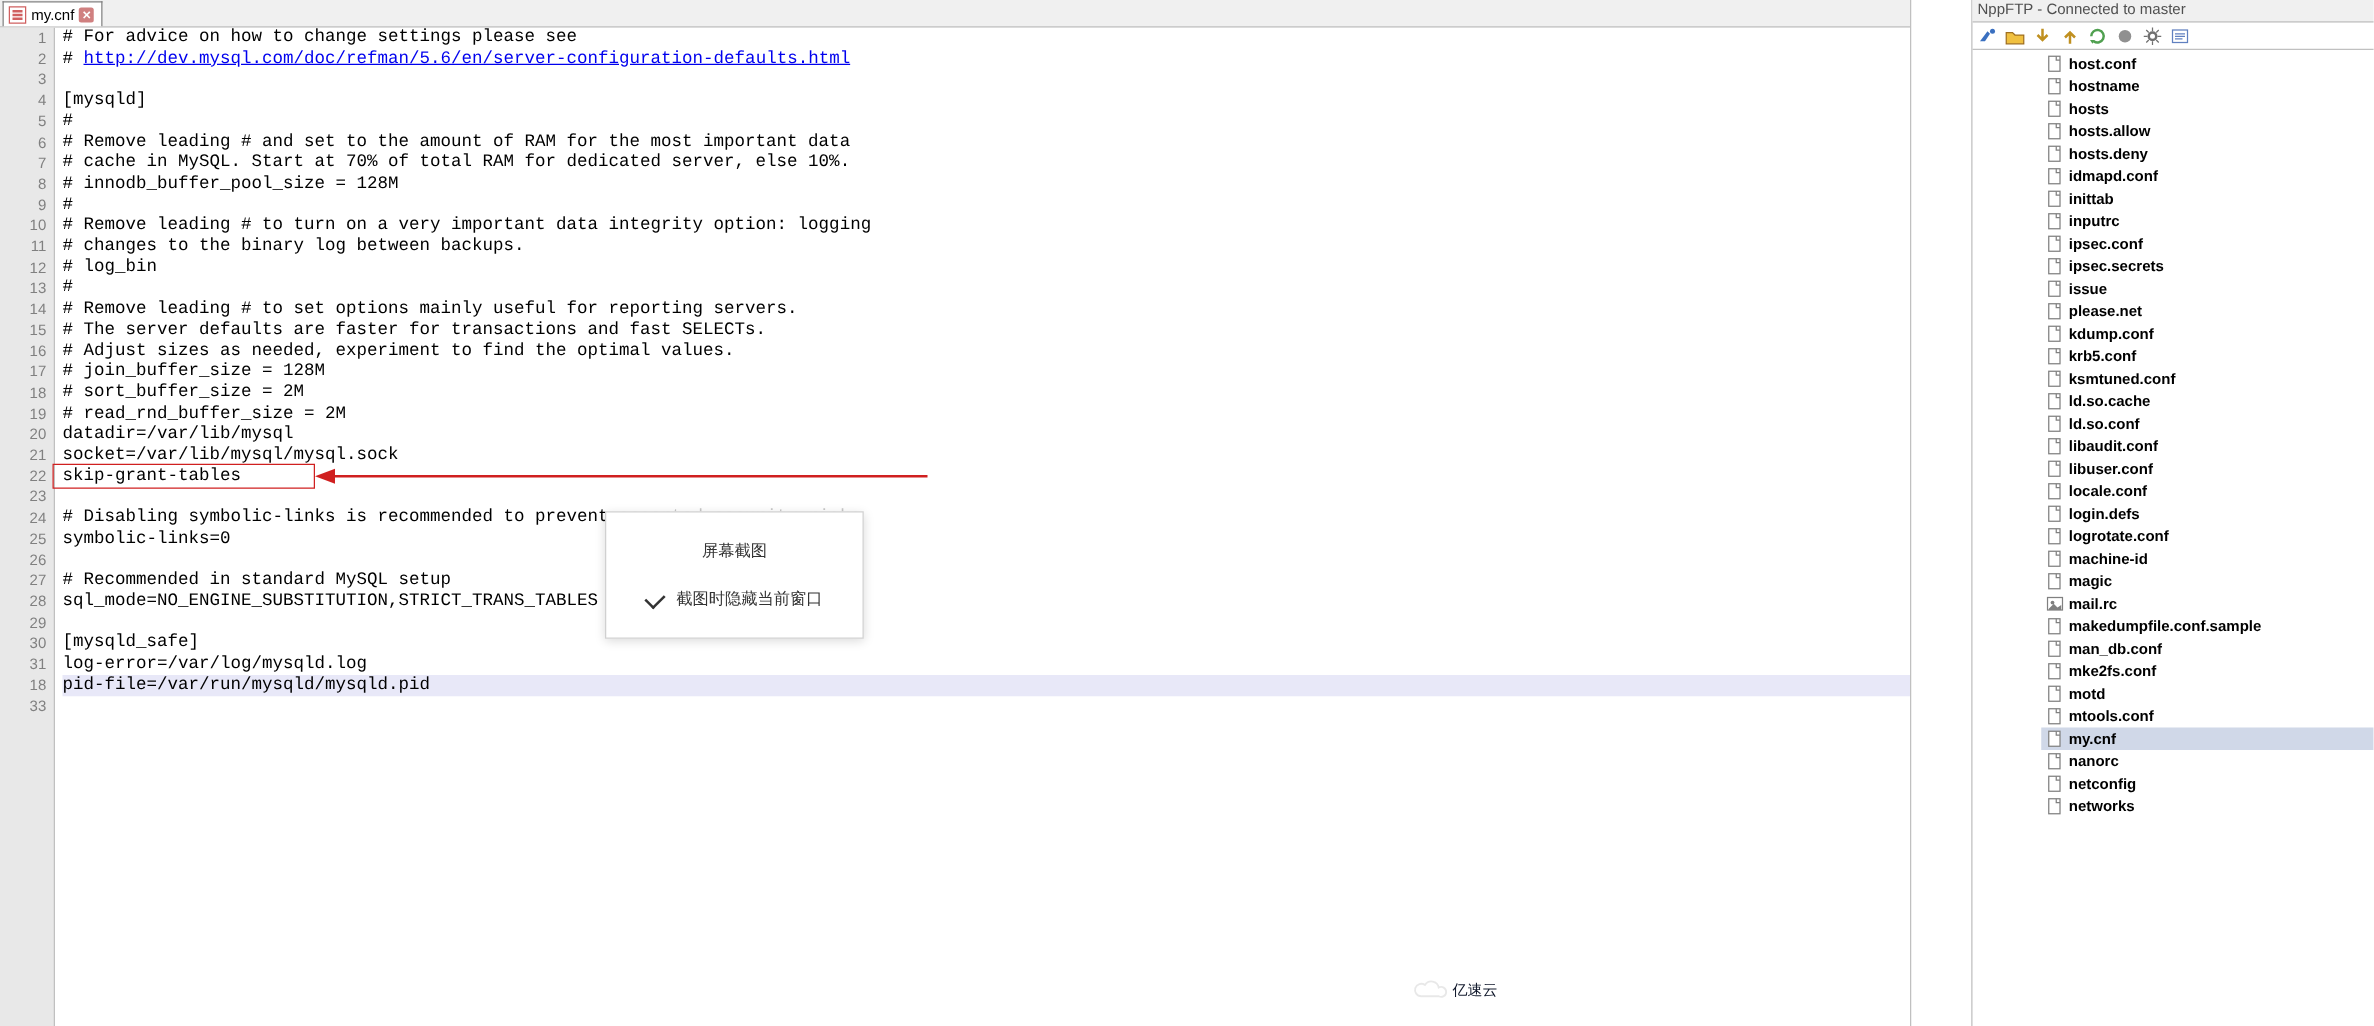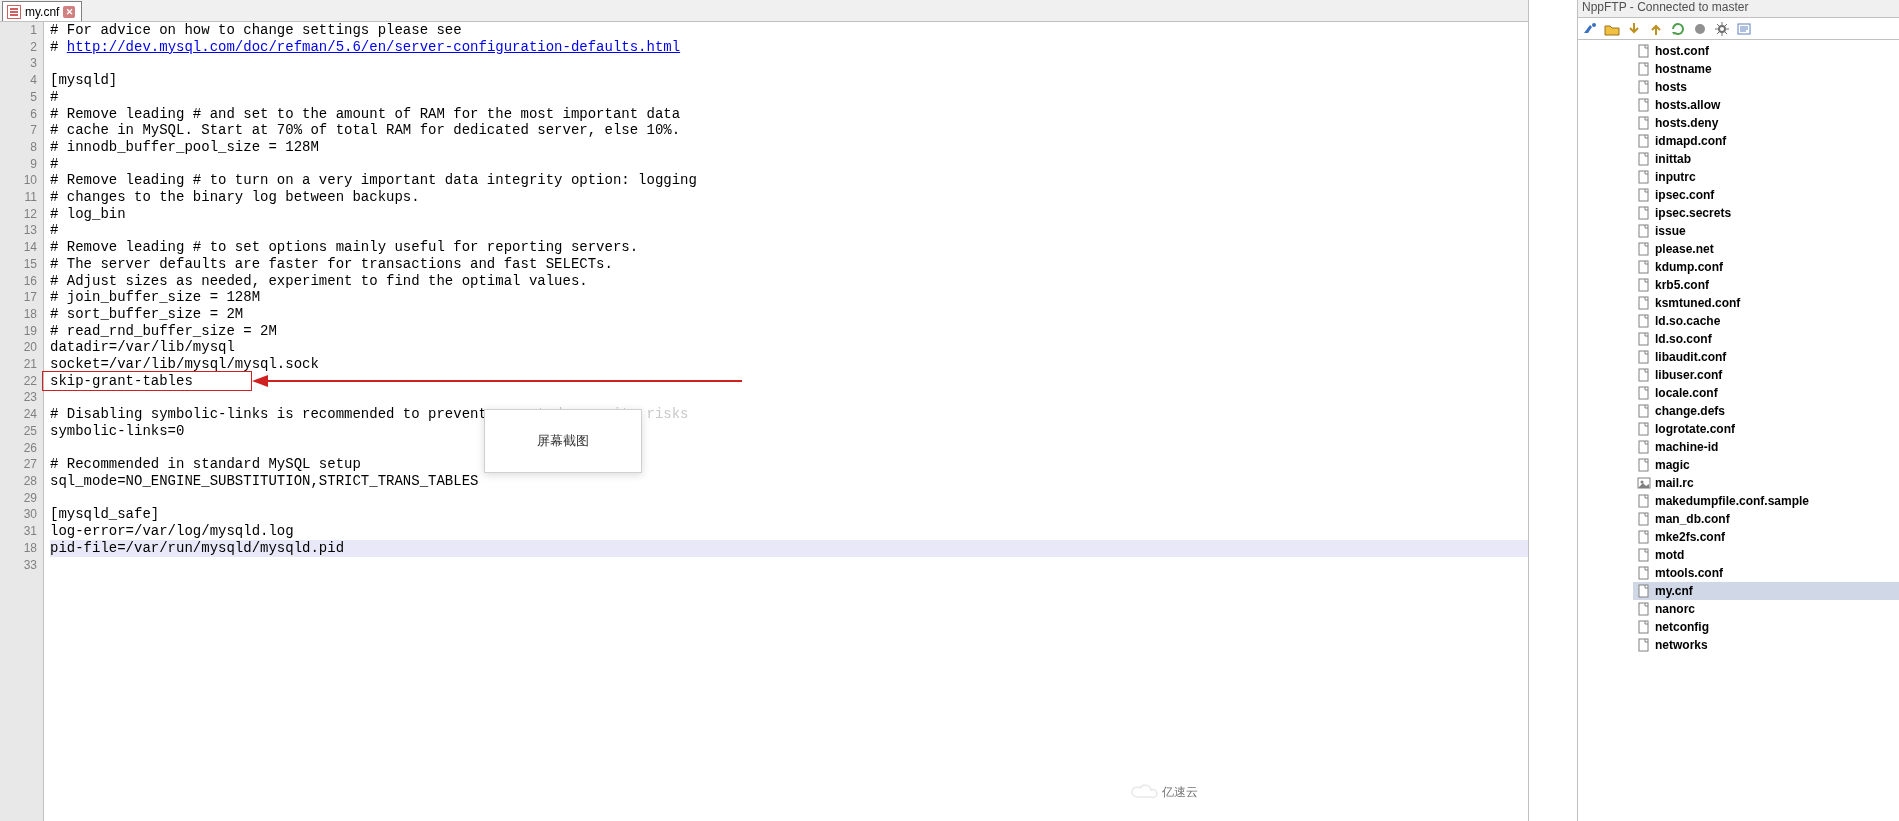--- a/index.html
+++ b/index.html
@@ -29,21 +29,21 @@
   .ftp-pane { width: 322px; display:flex; flex-direction:column; border-left:1px solid #c0c0c0; font-family: Arial, sans-serif; font-size: 12px; }
   .ftp-title { height:18px; background:#f0f0f0; border-bottom:1px solid #c0c0c0; padding-left:4px; font-family: "MS Sans Serif", Arial; color:#505050; }
   .ftp-toolbar { height:22px; border-bottom:1px solid #c0c0c0; display:flex; align-items:center; gap:6px; padding-left:4px; }
   .tbtn { width:16px; height:16px; display:inline-flex; align-items:center; justify-content:center; }
   .tree { flex:1; overflow:auto; padding: 2px 0 2px 55px; }
   .tree-item { display:flex; align-items:center; height:18px; gap:4px; padding-left:4px;font-weight:bold; }
   .tree-item.selected { background:#d0d8e8; }
   .f-icon { width:14px; height:14px; flex-shrink:0; }
   .f-icon svg { display:block; }
 
-  .watermark { position:absolute; right:330px; bottom:20px; color:#737373; font-family: Arial; font-size:12px; display:flex; align-items:center; gap:4px; }
+  .watermark { position:absolute; right:330px; bottom:20px; color:#0f172a; font-family: Arial; font-size:12px; display:flex; align-items:center; gap:4px; }
   .watermark svg { opacity:0.4; }
 </style>
 </head>
 <body>
 
 <div class="container">
   <div class="editor-pane">
     <div class="tab-bar">
       <div class="tab">
         <span class="icon-file"></span>
@@ -90,20 +90,24 @@
       <div class="code" id="code"><div># For advice on how to change settings please see</div><div># <a>http://dev.mysql.com/doc/refman/5.6/en/server-configuration-defaults.html</a></div><div>&nbsp;</div><div>[mysqld]</div><div>#</div><div># Remove leading # and set to the amount of RAM for the most important data</div><div># cache in MySQL. Start at 70% of total RAM for dedicated server, else 10%.</div><div># innodb_buffer_pool_size = 128M</div><div>#</div><div># Remove leading # to turn on a very important data integrity option: logging</div><div># changes to the binary log between backups.</div><div># log_bin</div><div>#</div><div># Remove leading # to set options mainly useful for reporting servers.</div><div># The server defaults are faster for transactions and fast SELECTs.</div><div># Adjust sizes as needed, experiment to find the optimal values.</div><div># join_buffer_size = 128M</div><div># sort_buffer_size = 2M</div><div># read_rnd_buffer_size = 2M</div><div>datadir=/var/lib/mysql</div><div>socket=/var/lib/mysql/mysql.sock</div><div>skip-grant-tables</div><div>&nbsp;</div><div># Disabling symbolic-links is recommended to prevent <span class="faded-text">assorted security risks</span></div><div>symbolic-links=0</div><div>&nbsp;</div><div># Recommended in standard MySQL setup</div><div>sql_mode=NO_ENGINE_SUBSTITUTION,STRICT_TRANS_TABLES</div><div>&nbsp;</div><div>[mysqld_safe]</div><div>log-error=/var/log/mysqld.log</div><div class="hl-current">pid-file=/var/run/mysqld/mysqld.pid</div><div>&nbsp;</div></div>
 
       <div class="highlight-box" id="hlbox" style="left: 42px; top: 348.7px; width: 210px; height: 20.7px;"></div>
       <svg class="arrow" id="arrow" width="500" height="30" style="left: 252px; top: 348.7px;">
         <line class="arrow-line" x1="8" y1="10" x2="490" y2="10"></line>
         <polygon class="arrow-head" points="0,10 16,4 16,16"></polygon>
       </svg>
 
       <div class="popup" id="popup" style="left: 484px; top: 387.44px;">
         <div class="popup-title">屏幕截图</div>
+        <div class="popup-option">
+          <span class="check"></span>
+          <span>截图时隐藏当前窗口</span>
+        </div>
       </div>
 
       <div class="watermark">
         <svg width="28" height="18" viewBox="0 0 28 18">
             <path d="M7 14 a5 5 0 1 1 3 -9 a6 6 0 0 1 11 2 a4 4 0 1 1 0 7 z" fill="none" stroke="#c8c8c8" stroke-width="1.5"></path>
           </svg>
         <span>亿速云</span>
       </div>
     </div>
   </div>
@@ -339,21 +343,21 @@
           </span>
           <span>locale.conf</span>
         </div>
         <div class="tree-item">
           <span class="f-icon">
             <svg width="14" height="14">
               <rect x="2" y="1" width="9" height="12" fill="#fff" stroke="#808080"></rect>
               <polyline points="8,1 8,4 11,4" fill="none" stroke="#808080"></polyline>
             </svg>
           </span>
-          <span>change.defs</span>
+          <span>login.defs</span>
         </div>
         <div class="tree-item">
           <span class="f-icon">
             <svg width="14" height="14">
               <rect x="2" y="1" width="9" height="12" fill="#fff" stroke="#808080"></rect>
               <polyline points="8,1 8,4 11,4" fill="none" stroke="#808080"></polyline>
             </svg>
           </span>
           <span>logrotate.conf</span>
         </div>

